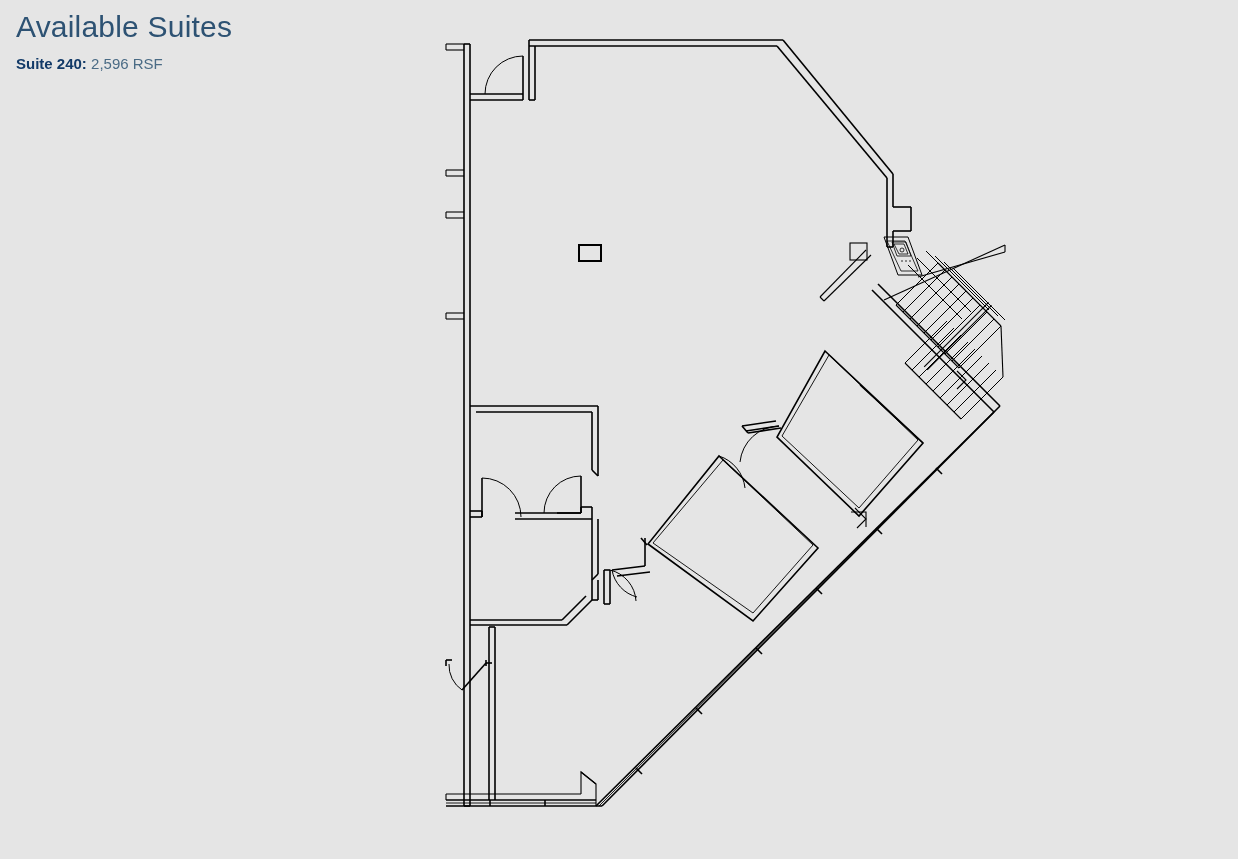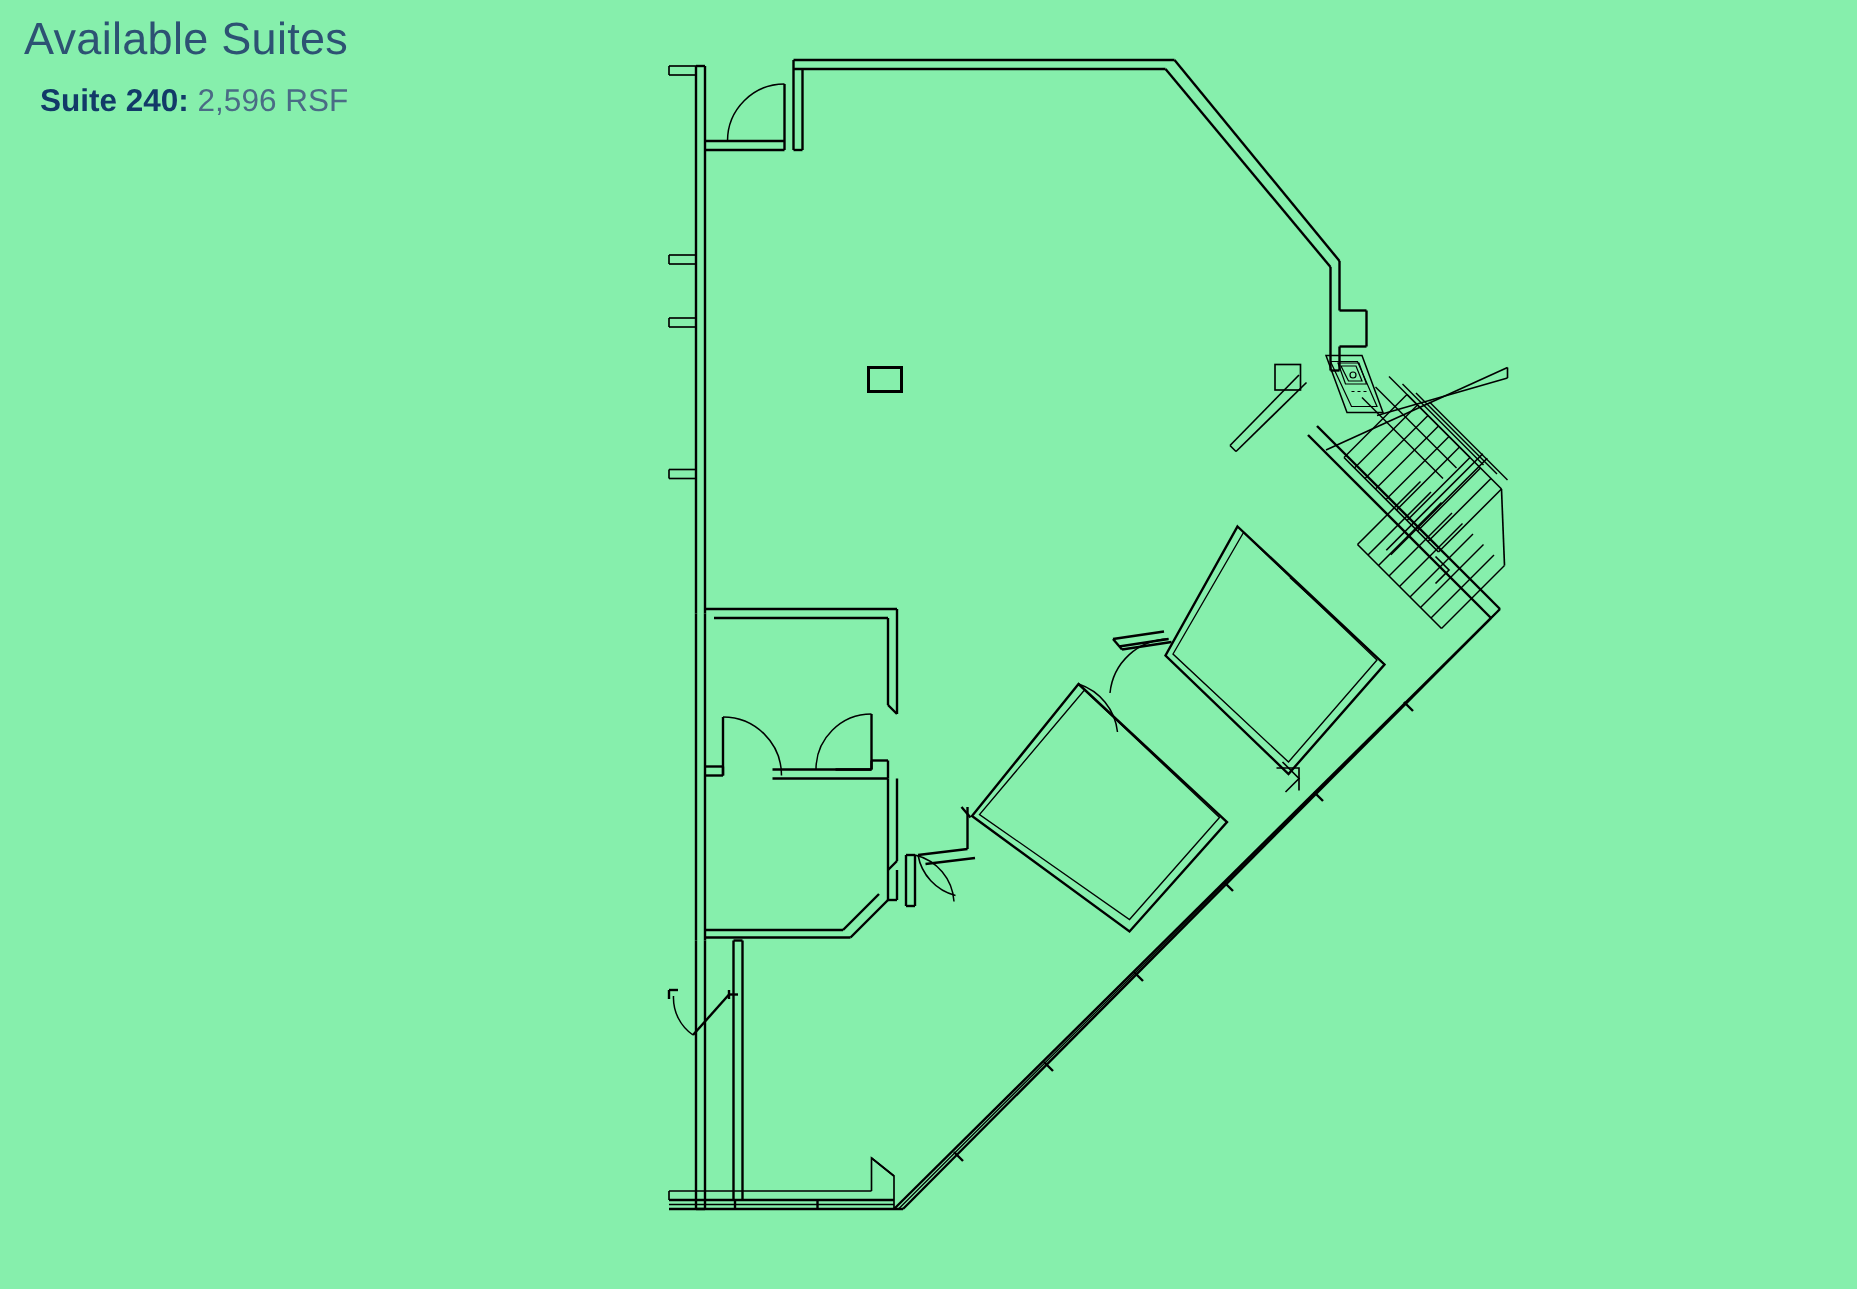--- a/index.html
+++ b/index.html
@@ -27,24 +27,23 @@
     user-select: none;
   }
   .legend-title {
     font-size: 30px;
     font-weight: 400;
     letter-spacing: 0.2px;
     line-height: 1.1;
     margin: 0 0 12px 0;
   }
   .legend-row {
-    font-size: 21px;
+    font-size: 15px;
     line-height: 1.2;
     white-space: nowrap;
-    text-align: right;
   }
   .legend-suite-label {
     font-weight: 700;
   }
   .legend-suite-area {
     font-weight: 400;
   }
   #floorplan {
     position: absolute;
     left: 0;
@@ -59,21 +58,21 @@
   .leaf { fill: none; stroke: #000000; stroke-width: 1.6; }
   .fixture { fill: none; stroke: #000000; stroke-width: 1.0; }
   .fixture-fine { fill: none; stroke: #000000; stroke-width: 0.8; }
   .tread { fill: none; stroke: #000000; stroke-width: 1.0; }
   .column { fill: none; stroke: #000000; stroke-width: 2.0; }
   .mullion { fill: none; stroke: #000000; stroke-width: 1.6; }
 </style>
 </head>
 <body>
 
-<div id="page" style="background: #86efac;">
+<div id="page" style="background: #e5e5e5;">
 
   <div class="legend">
     <div class="legend-title" style="color: rgb(45, 82, 115);">Available Suites</div>
     <div class="legend-row">
       <span class="legend-suite-label" style="color: rgb(18, 58, 104);">Suite 240:</span><span class="legend-suite-area" style="color: rgb(74, 107, 133);"> 2,596 RSF</span>
     </div>
   </div>
 
   <svg id="floorplan" viewBox="0 0 1238 859" xmlns="http://www.w3.org/2000/svg">
 

